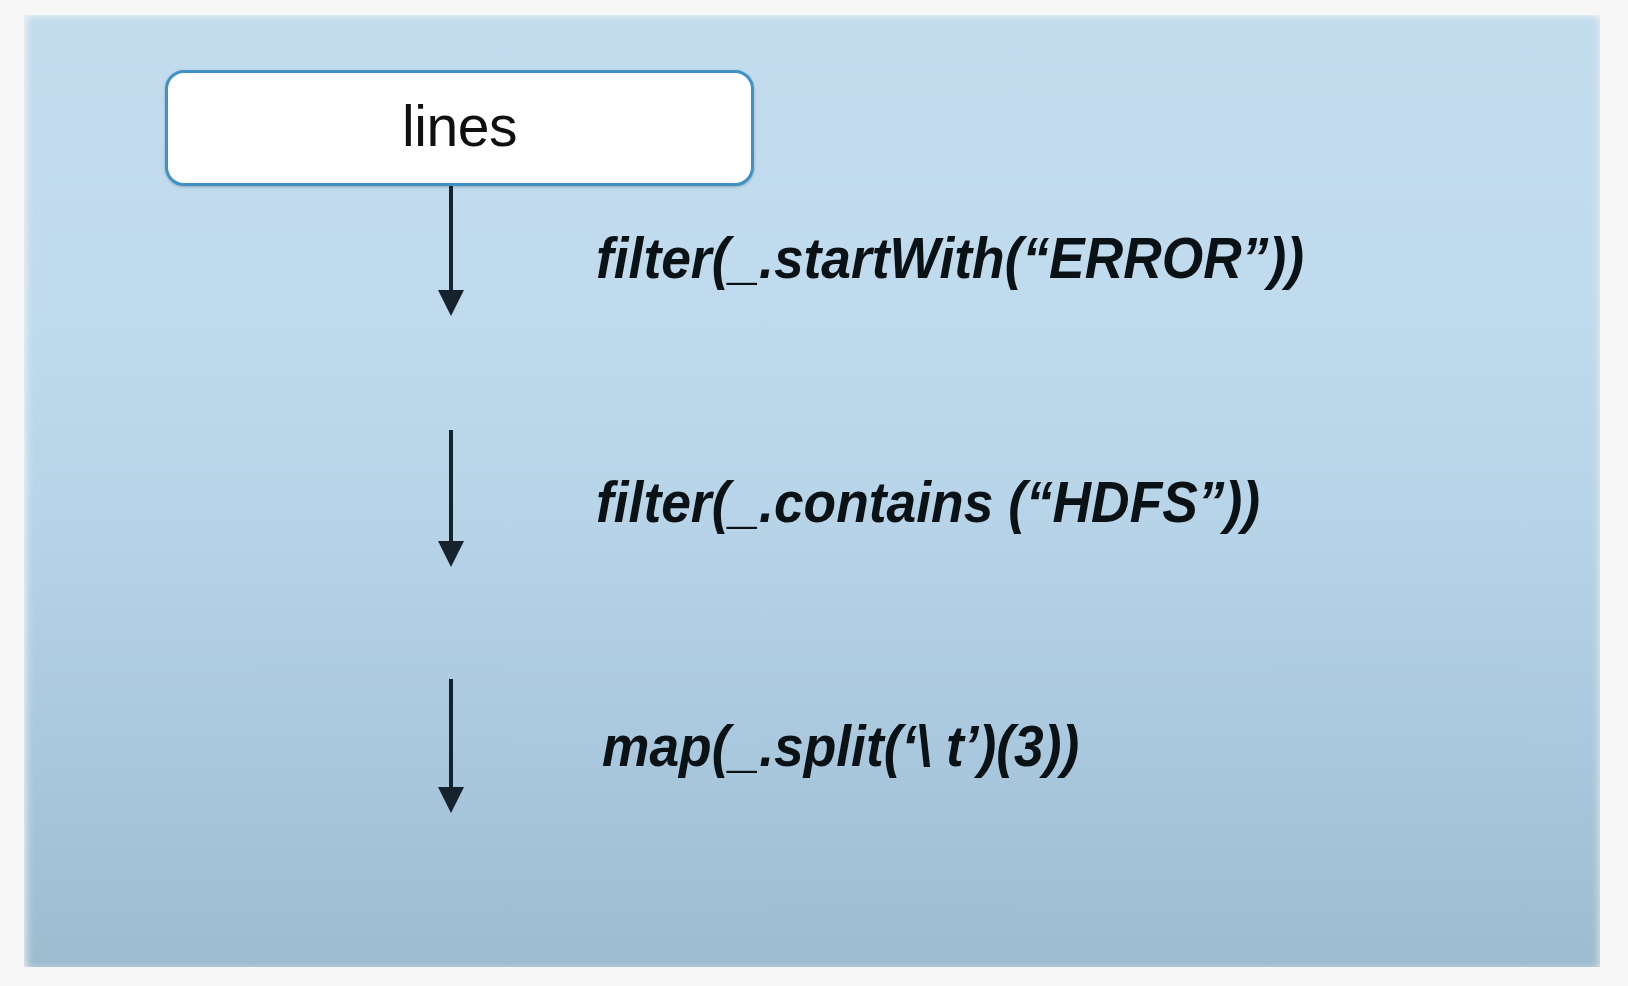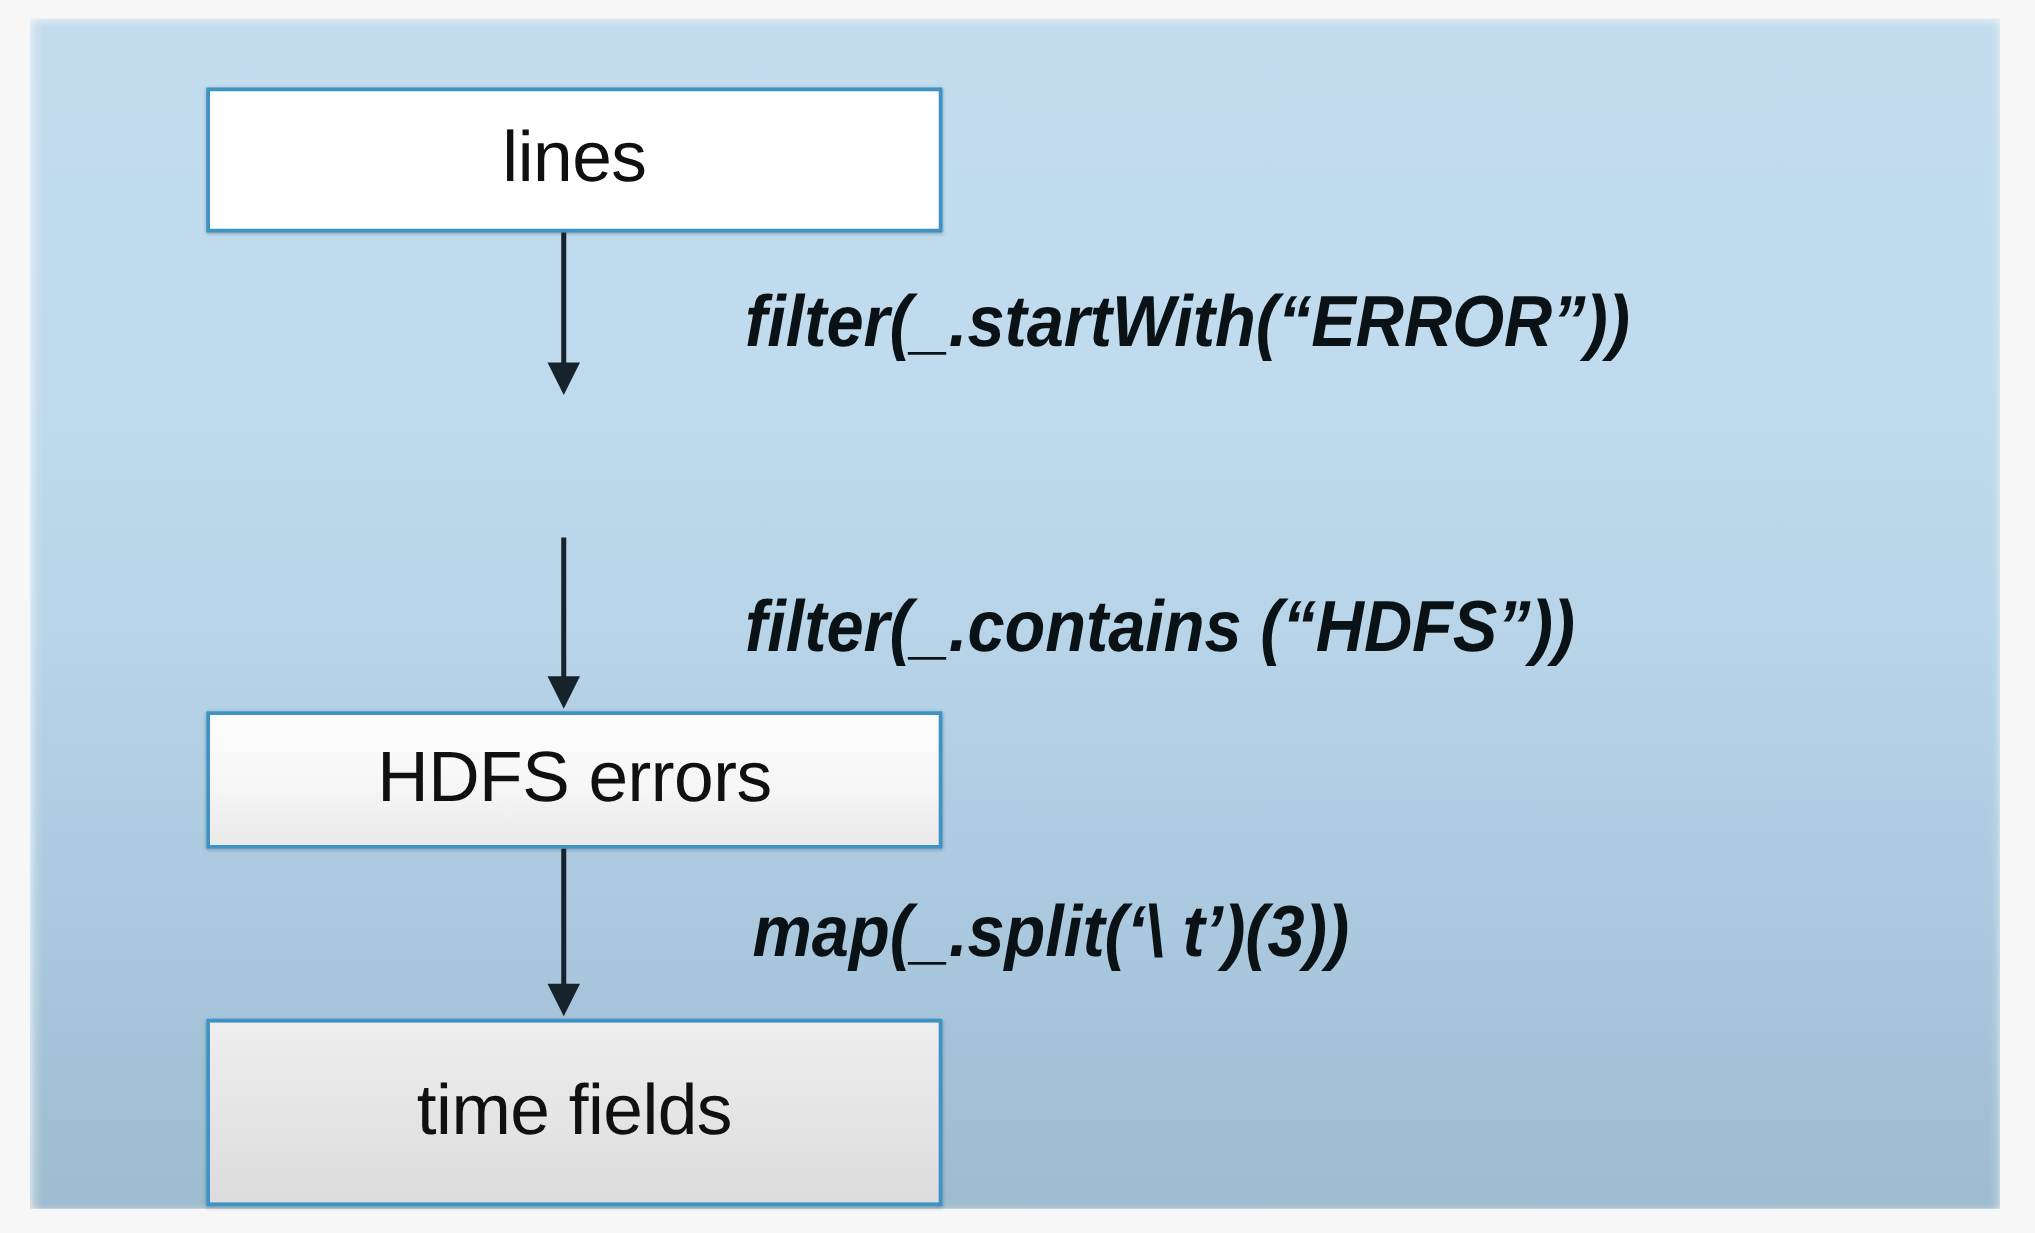--- a/index.html
+++ b/index.html
@@ -41,21 +41,21 @@
     pointer-events: none;
   }
 
   
   .node {
     position: absolute;
     left: 141px;
     width: 589px;
     box-sizing: border-box;
     border: 3px solid #3f92c4;
-    border-radius: 1px;
+    border-radius: 19px;
     display: flex;
     align-items: center;
     justify-content: center;
     box-shadow: 0 1px 3px rgba(20,50,70,0.30);
     text-align: right;
   }
   .node .label {
     font-size: 57px;
     line-height: 1;
     color: #101010;
@@ -125,27 +125,21 @@
 
 <div id="stage">
 
   <div id="panel">
 
     <div class="node" id="node-lines">
       <span class="label">lines</span>
     </div>
 
 
-    <div class="node" id="node-hdfs-errors">
-      <span class="label">HDFS errors</span>
-    </div>
 
-    <div class="node" id="node-time-fields">
-      <span class="label">time fields</span>
-    </div>
 
     <div class="arrow" id="arrow-1">
       <div class="shaft"></div>
       <div class="head"></div>
     </div>
 
     <div class="arrow" id="arrow-2">
       <div class="shaft"></div>
       <div class="head"></div>
     </div>

